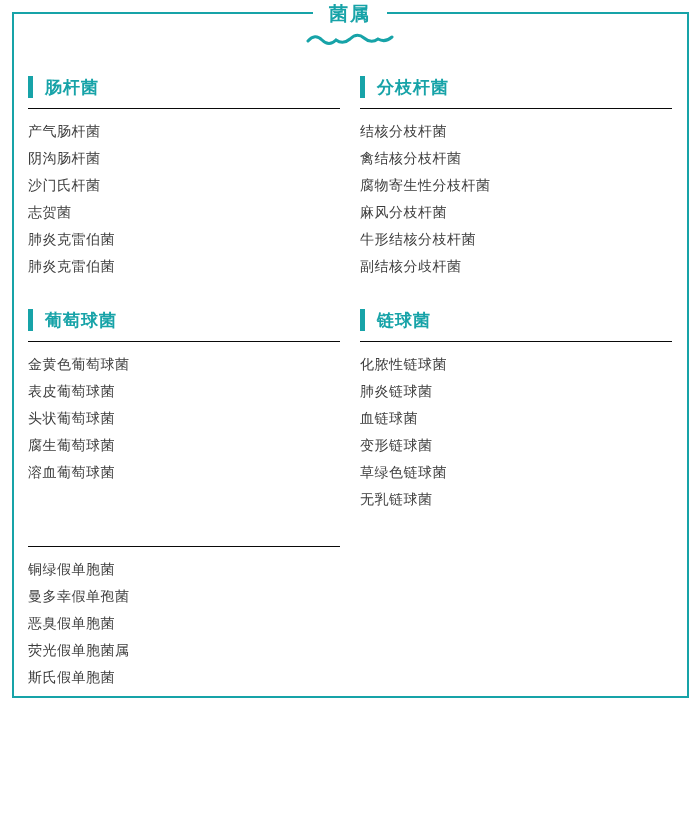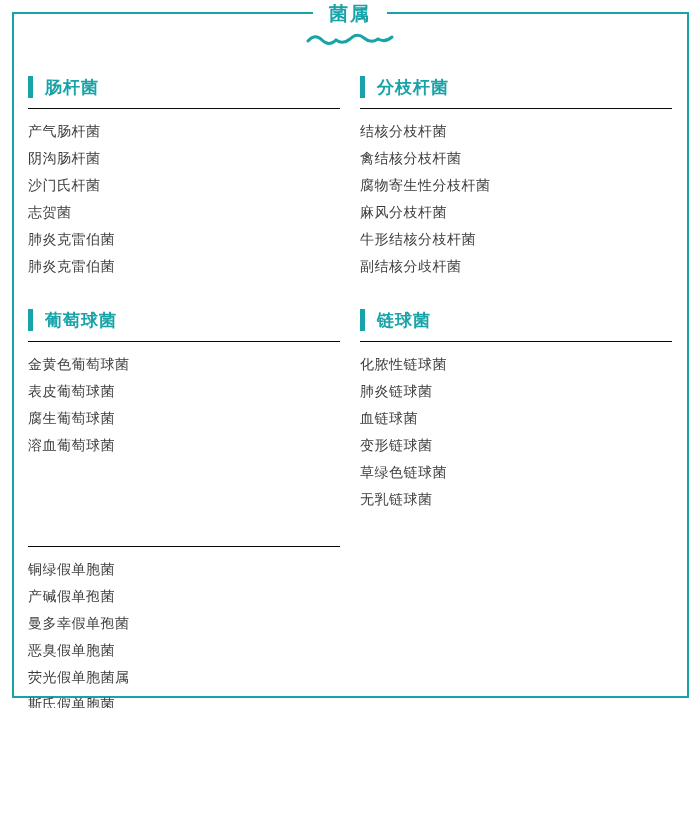--- a/index.html
+++ b/index.html
@@ -143,20 +143,21 @@
 
     <section>
       <div class="sec-head">
         <span class="sec-bar"></span>
         <h2 class="sec-title">葡萄球菌</h2>
       </div>
       <div class="rule"></div>
       <ul class="items">
         <li>金黄色葡萄球菌</li>
         <li>表皮葡萄球菌</li>
+        <li>头状葡萄球菌</li>
         <li>腐生葡萄球菌</li>
         <li>溶血葡萄球菌</li>
       </ul>
     </section>
 
     <section>
       <div class="sec-head">
         <span class="sec-bar"></span>
         <h2 class="sec-title">链球菌</h2>
       </div>
@@ -168,21 +169,20 @@
         <li>变形链球菌</li>
         <li>草绿色链球菌</li>
         <li>无乳链球菌</li>
       </ul>
     </section>
 
     <section>
       <div class="rule"></div>
       <ul class="items">
         <li>铜绿假单胞菌</li>
-        <li>产碱假单孢菌</li>
         <li>曼多幸假单孢菌</li>
         <li>恶臭假单胞菌</li>
         <li>荧光假单胞菌属</li>
         <li>斯氏假单胞菌</li>
       </ul>
     </section>
 
   </div>
 </div>
 

